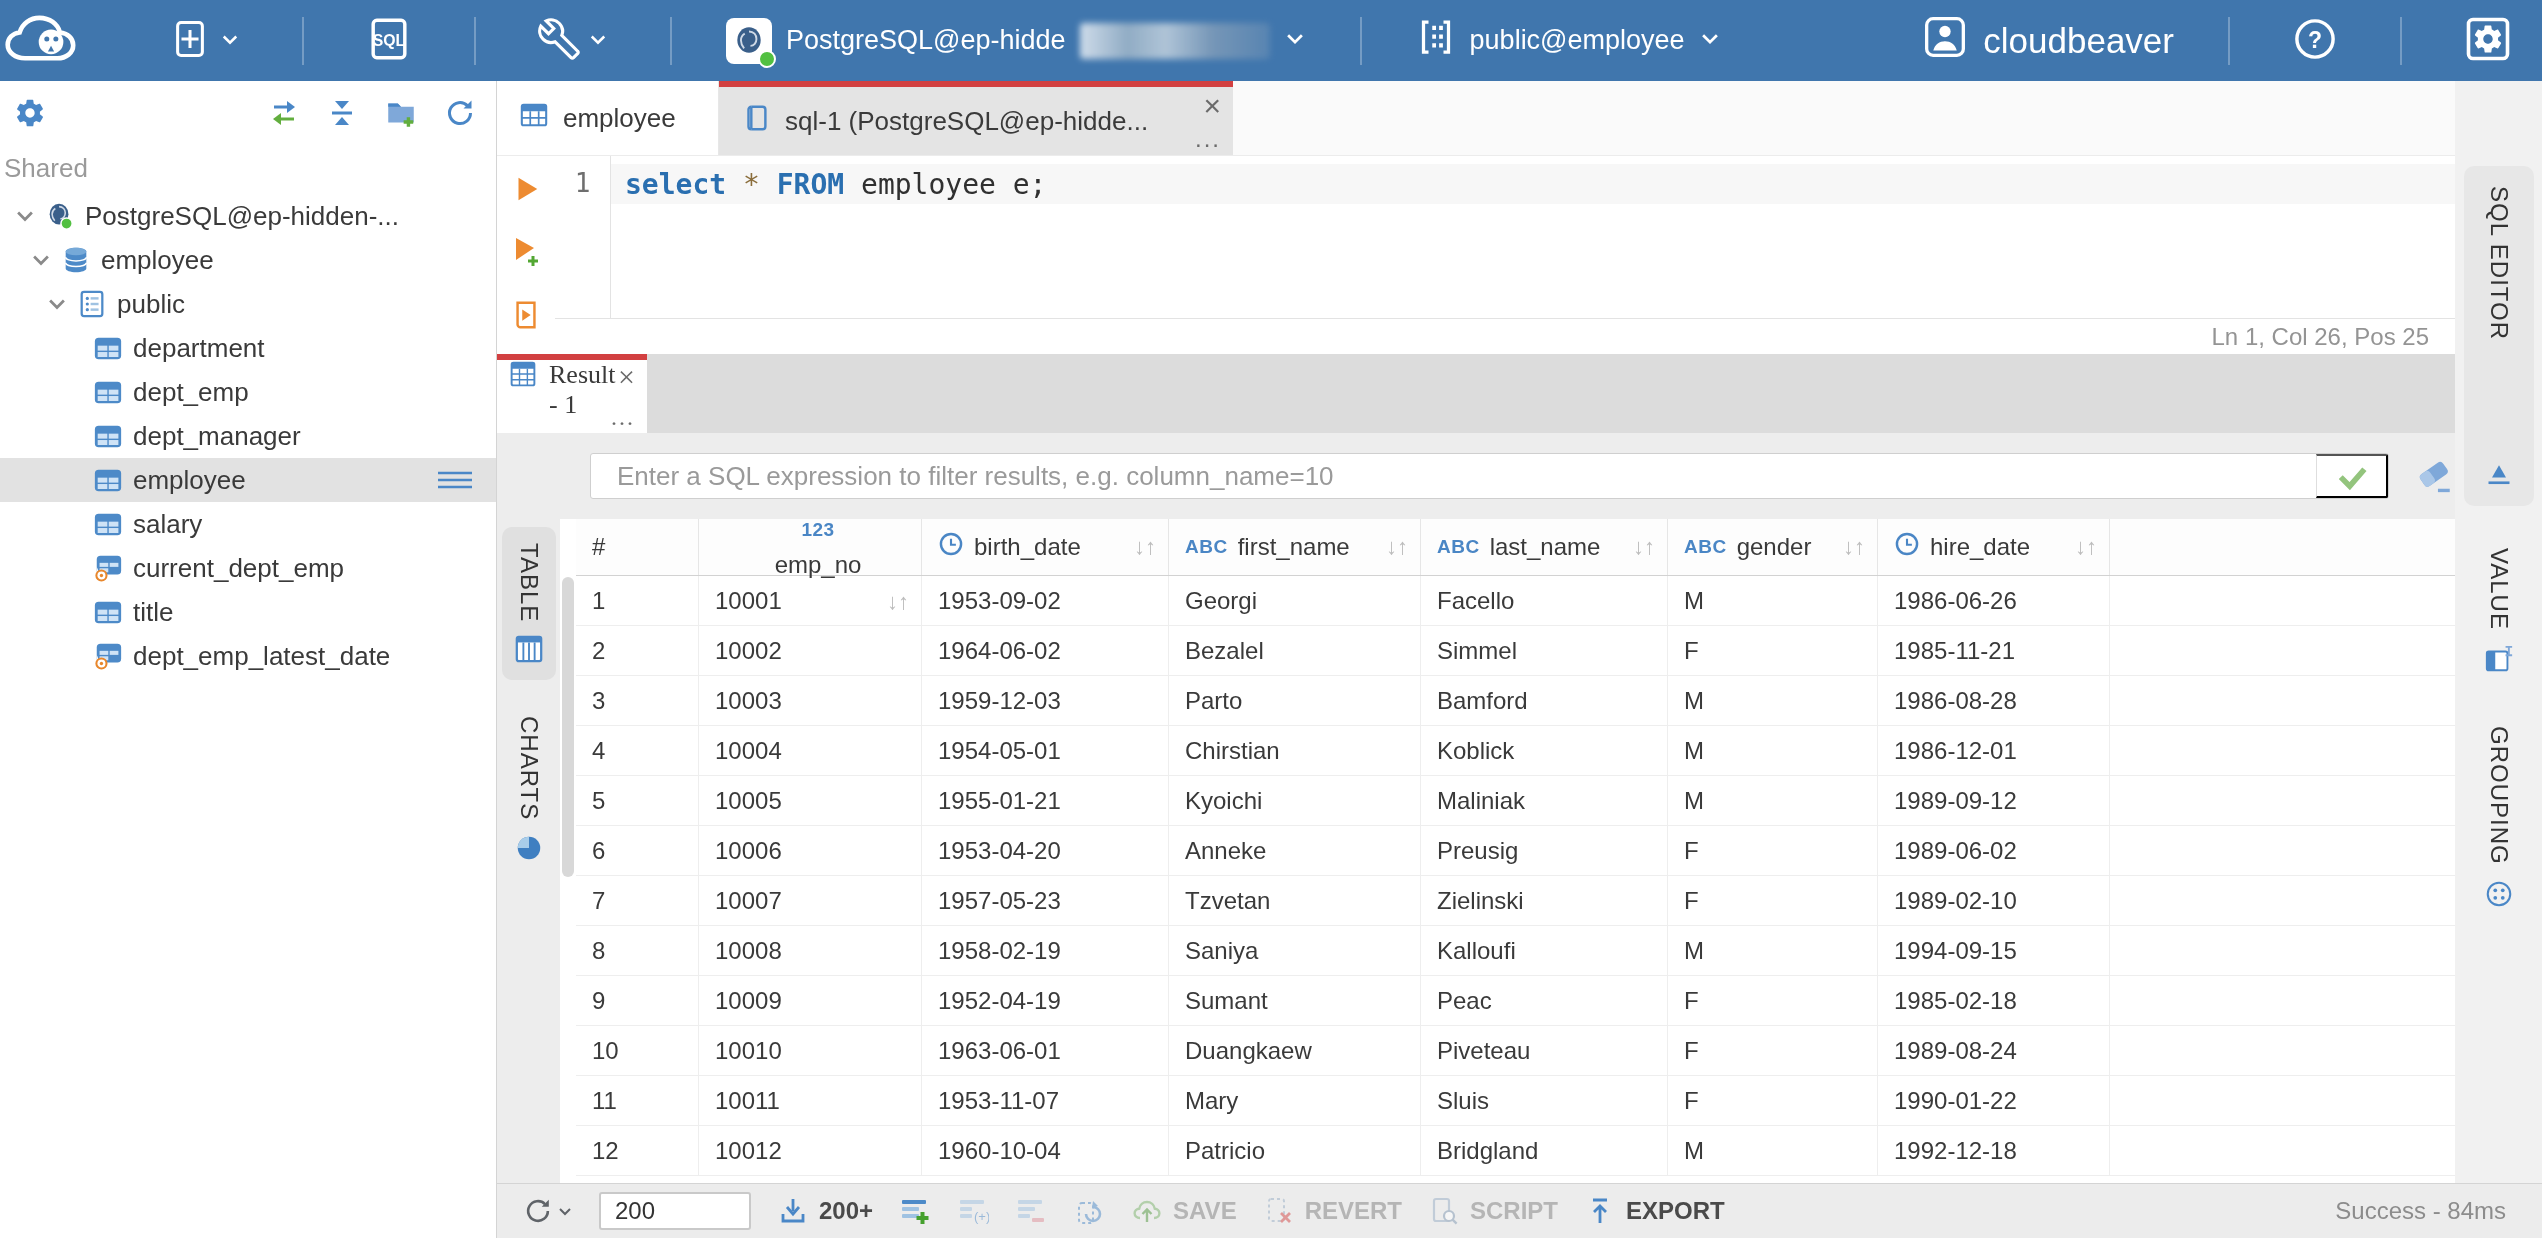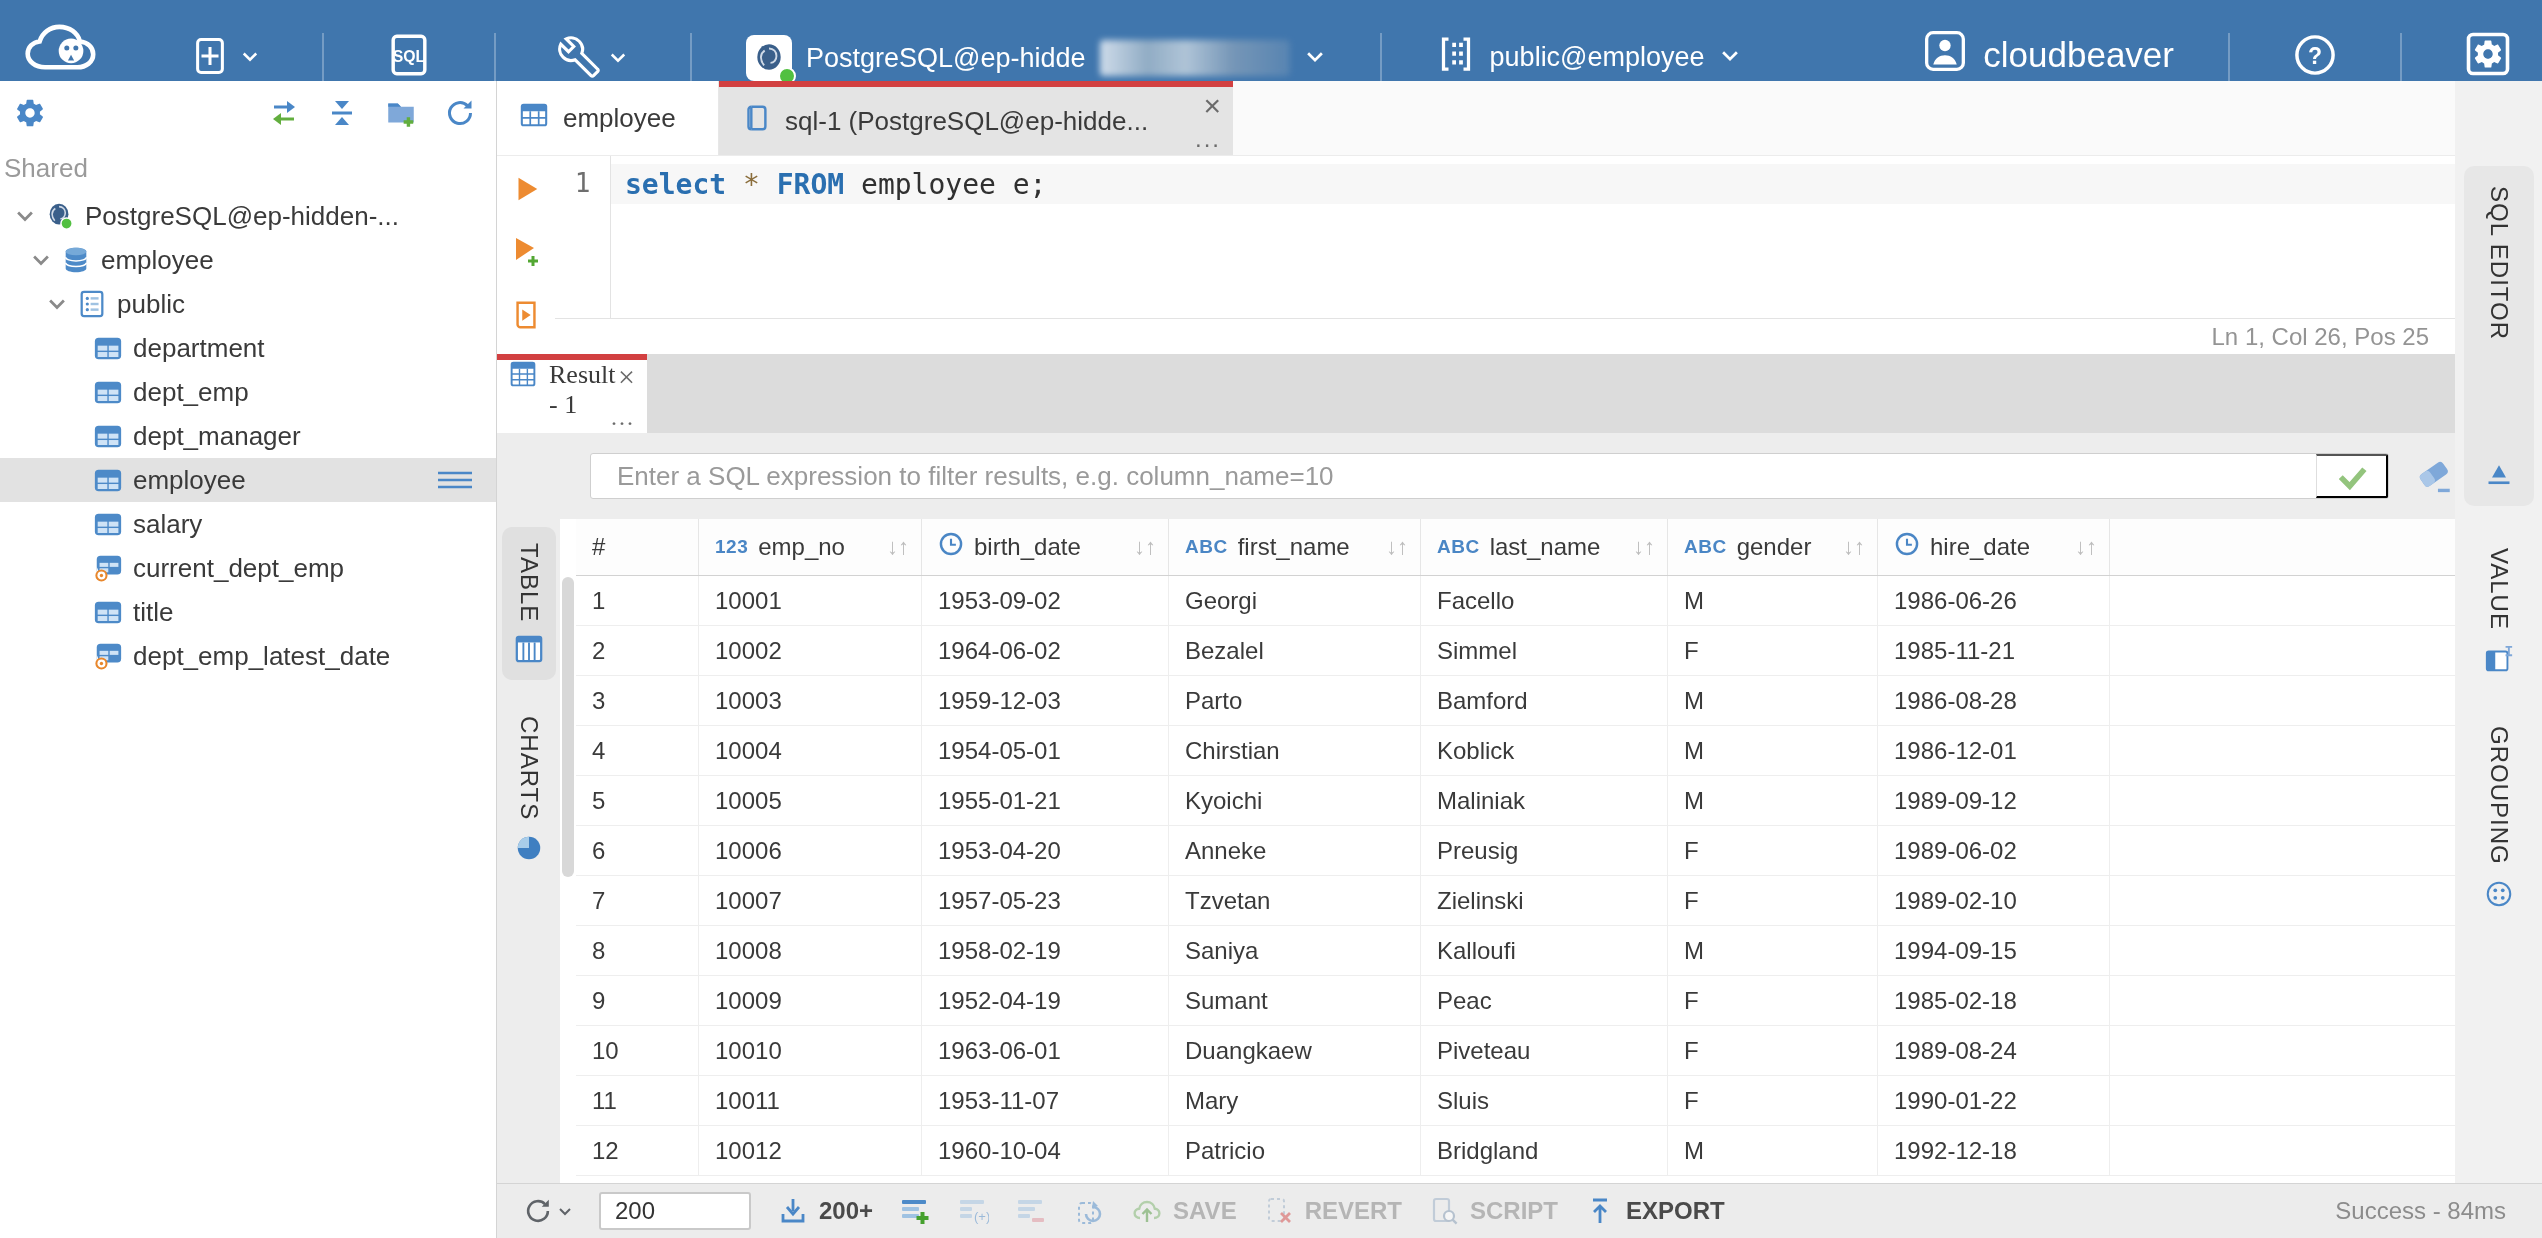--- a/index.html
+++ b/index.html
@@ -1,22 +1,22 @@
 <!DOCTYPE html>
 <html><head>
 <meta charset="utf-8">
 <style>
   * { margin:0; padding:0; box-sizing:border-box; }
   html,body { width:2542px; height:1238px; overflow:hidden;
     font-family:"Liberation Sans", sans-serif; background:#f1f1f1; }
   .page { width:2542px; height:1238px; display:flex; flex-direction:column; }
 
   
-  .topbar { height:81px; background:#4076ad; display:flex; align-items:flex-end;
-    padding-left:20px; flex:none;gap:40px; }
+  .topbar { height:81px; background:#4076ad; display:flex; align-items:center;
+    flex:none;gap:40px; }
   .hsep { width:2px; height:48px; background:rgba(255,255,255,.28); margin:0 14px; flex:none;}
   .hbtn { background:none; border:none; display:flex; align-items:center; gap:8px;
     cursor:pointer; padding:0 8px; flex:none;}
   .logo { margin-right:16px; flex:none;}
   .conn { display:flex; align-items:center; gap:14px; color:#fff; font-size:27px; flex:none;}
   .pgbox { width:46px; height:46px; background:#fff; border-radius:8px; position:relative;
     display:flex; align-items:center; justify-content:center; }
   .gdot { position:absolute; right:-4px; bottom:-4px; width:18px; height:18px;
     border-radius:50%; background:#52c041; border:2px solid #fff;}
   .redact { width:190px; height:36px; border-radius:4px;
@@ -583,21 +583,21 @@
           </div>
         </div>
         <div class="vscroll">
           <div class="vthumb"></div>
         </div>
         <div class="grid" id="grid">
             <div class="g-header">
               <div class="g-h" style="width: 123px;">
                 <span>#</span>
               </div>
-              <div class="g-h" style="width: 223px;">
+              <div class="g-h" style="width: 223px; flex-direction: column;">
                 <span class="typeicon">123</span>
                 <span>emp_no</span>
                 <span class="sort">↓↑</span>
               </div>
               <div class="g-h" style="width: 247px;">
                 <span><svg width="26" height="26" viewBox="0 0 32 32">
                     <circle cx="16" cy="16" r="12.4" fill="none" stroke="#4a86c5" stroke-width="3"></circle>
                     <path d="M16 9.5V17h6" stroke="#4a86c5" stroke-width="2.6" fill="none"></path>
                   </svg></span>
                 <span>birth_date</span>

